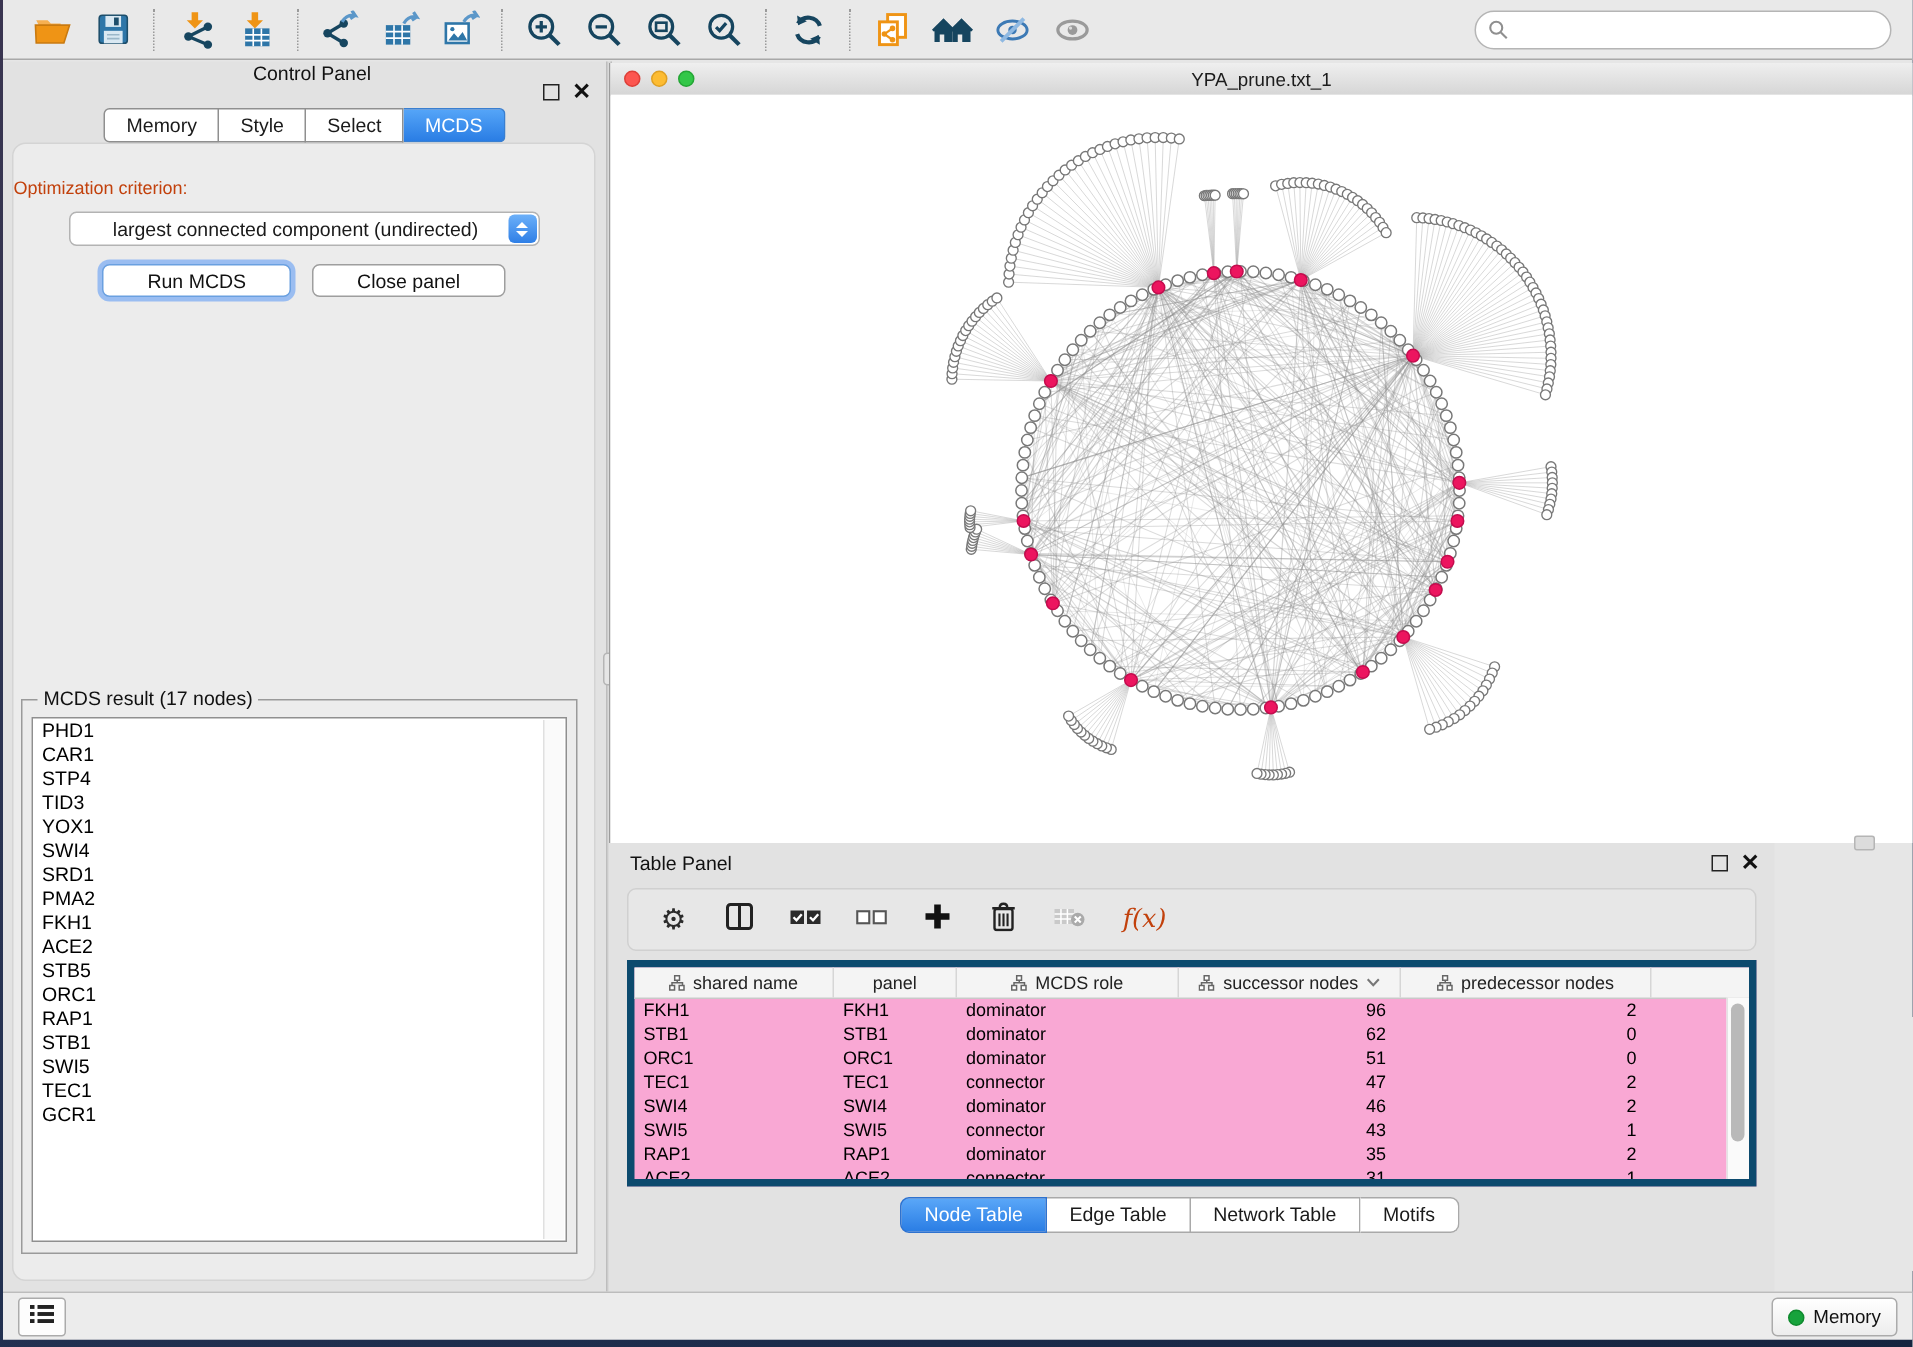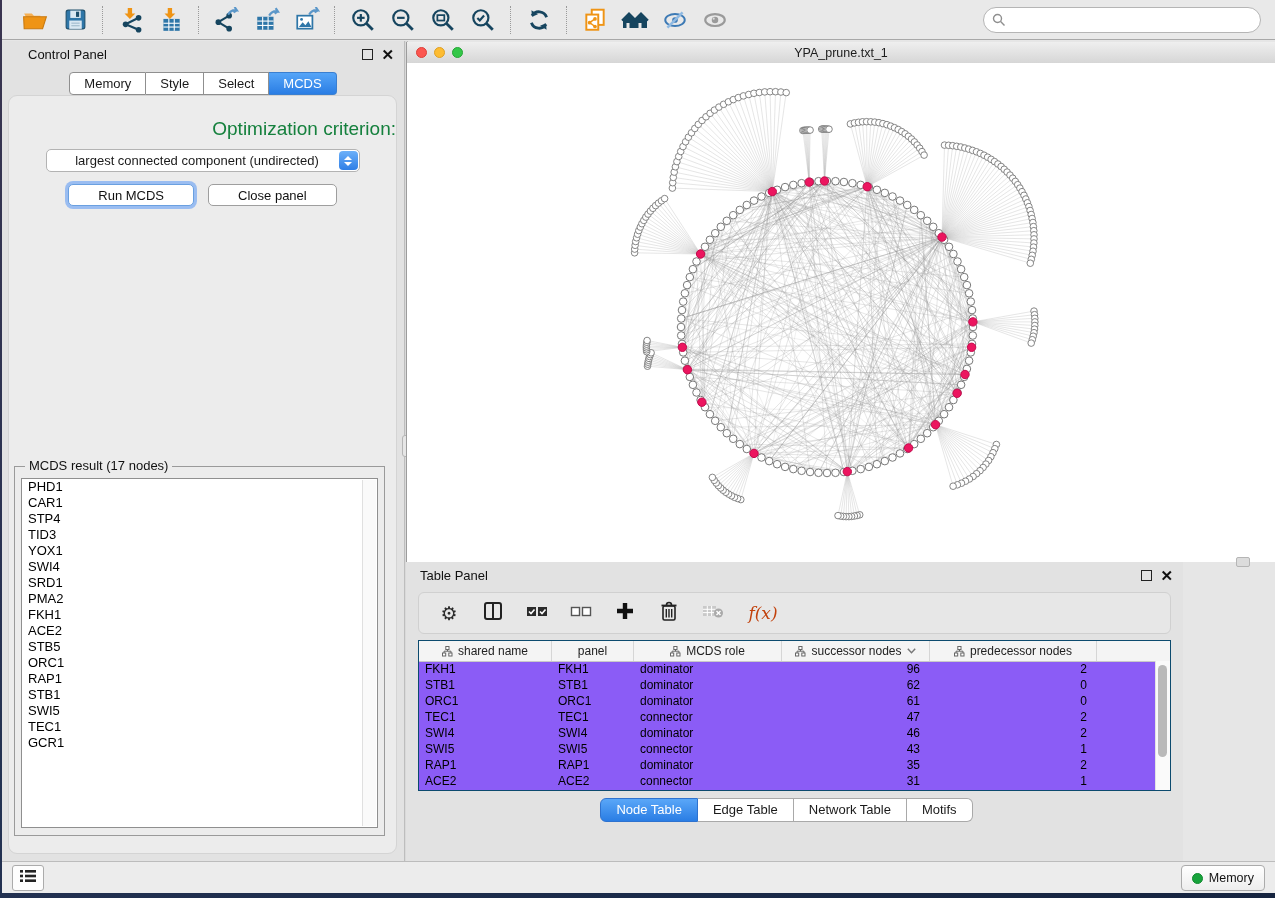--- a/index.html
+++ b/index.html
@@ -18,34 +18,34 @@
   .tb-sep{width:1px;height:28px;border-left:1px dotted #9a9a9a;margin:0 2px;}
   .tb-btn{width:34px;height:32px;display:flex;align-items:center;justify-content:center;border-radius:4px;cursor:default;}
   .tb-btn svg{display:block;}
   .search-wrap{margin-left:auto;margin-right:6px;position:relative;}
   .search-input{width:278px;height:26px;border:1px solid #b5b5b5;border-radius:13px;background:#fff;
     padding:0 10px 0 28px;font-size:13px;font-family:"Liberation Sans",sans-serif;outline:none;box-sizing:border-box;}
   .search-icon{position:absolute;left:9px;top:6px;}
 
   
   .control-panel{position:absolute;left:0;top:41px;width:402px;bottom:31px;background:#e2e2e2;}
-  .cp-header{position:absolute;left:16px;top:0;right:0;height:26px;display:flex;align-items:center;}
+  .cp-header{position:absolute;left:0;top:0;right:0;height:26px;display:flex;align-items:center;flex-direction:column;}
   .panel-title{font-size:13px;color:#111;padding-left:10px;}
   .panel-winbtns{margin-left:auto;display:flex;align-items:center;gap:8px;padding-right:10px;}
   .float-box{width:9px;height:9px;border:1.5px solid #222;display:inline-block;}
   .close-x{font-size:15px;font-weight:bold;color:#111;line-height:9px;}
   .cp-tabs{position:absolute;left:0;top:31px;width:100%;display:flex;justify-content:center;z-index:3;}
   .tab{height:21px;line-height:21px;padding:0 14px;font-size:13px;background:#fff;border:1px solid #8f8f8f;
     border-left-width:0;cursor:default;}
   .tab:first-child{border-left-width:1px;border-radius:4px 0 0 4px;}
   .tab:last-child{border-radius:0 4px 4px 0;}
   .tab.active{background:linear-gradient(#55a5f8,#2a7de4);color:#fff;border-color:#3a7fd0;}
   .cp-panel{position:absolute;left:6px;right:7px;top:54px;bottom:8px;background:#ececec;
     border:1px solid #d4d4d4;border-radius:9px;}
-  .opt-label{margin-top:22px;text-align:right;font-size:19px;color:#15803d;}
+  .opt-label{margin-top:22px;text-align:left;font-size:12px;color:#c2410c;}
   .combo{position:relative;margin:9px auto 0;width:314px;height:23px;background:#fff;border:1px solid #b3b3b3;
     border-radius:5px;box-sizing:border-box;display:flex;align-items:center;cursor:default;}
   .combo-text{flex:1;font-size:13px;padding-left:9px;white-space:nowrap;overflow:hidden;text-align:center;}
   .combo-stepper{width:19px;height:19px;margin-right:1px;border-radius:4px;background:linear-gradient(#6cb0f9,#2f7fe6);
     display:flex;flex-direction:column;align-items:center;justify-content:center;gap:2px;}
   .tri-up{width:0;height:0;border-left:4px solid transparent;border-right:4px solid transparent;border-bottom:4px solid #fff;}
   .tri-dn{width:0;height:0;border-left:4px solid transparent;border-right:4px solid transparent;border-top:4px solid #fff;}
   .btn-row{display:flex;justify-content:center;gap:14px;margin-top:12px;}
   .push-btn{height:22px;padding:0 29px;background:#fff;border:1px solid #9e9e9e;border-radius:5px;
     font-size:13px;font-family:"Liberation Sans",sans-serif;color:#111;cursor:default;}
@@ -77,21 +77,21 @@
   .net-canvas{position:absolute;left:0;top:21px;right:0;bottom:0;background:#fff;}
 
   
   .table-panel{position:absolute;left:404px;top:562px;width:777px;bottom:31px;background:#e2e2e2;}
   .tp-header{position:absolute;left:0;top:0;right:0;height:26px;display:flex;align-items:center;}
   .tp-toolbar{position:absolute;left:12px;right:12px;top:30px;height:42px;background:#e7e7e7;
     border:1px solid #d0d0d0;border-radius:6px;display:flex;align-items:center;gap:20px;padding-left:18px;box-sizing:border-box;}
   .tpi{display:flex;align-items:center;justify-content:center;width:24px;height:24px;}
   .gear-glyph{font-size:19px;color:#2b2b2b;line-height:1;}
   .fx-glyph{font-family:"DejaVu Serif",serif;font-style:italic;font-size:17px;color:#c2410c;}
-  .table-wrap{position:absolute;left:12px;right:12px;top:78px;bottom:71px;background:#8b5cf6;border:1px solid #0c4a6e;box-sizing:border-box;}
+  .table-wrap{position:absolute;left:12px;right:12px;top:78px;bottom:71px;background:#f9a8d4;border:5px solid #0c4a6e;box-sizing:border-box;}
   .thead{display:flex;height:20px;background:#f4f4f4;border-bottom:1px solid #c9c9c9;}
   .th{display:flex;align-items:center;justify-content:center;gap:5px;font-size:12px;color:#222;
     border-right:1px solid #d6d6d6;box-sizing:border-box;position:relative;}
   .tbody{position:absolute;left:0;right:14px;top:20px;bottom:0;overflow:hidden;}
   .tr{display:flex;height:16px;align-items:center;}
   .td{font-size:12px;color:#000;box-sizing:border-box;padding:0 6px;white-space:nowrap;}
   .td.num{text-align:right;padding-right:10px;}
   .tscroll{position:absolute;right:0;top:20px;bottom:0;width:14px;background:#fafafa;border-left:1px solid #e3e3e3;}
   .tthumb{position:absolute;left:2px;top:4px;width:9px;height:92px;background:#b9b9b9;border-radius:5px;}
   .table-tabs{position:absolute;left:0;right:16px;bottom:40px;display:flex;justify-content:center;}
@@ -1411,21 +1411,21 @@
             <div class="td" style="width: 133px; box-sizing: border-box;">STB1</div>
             <div class="td" style="width: 82px; box-sizing: border-box;">STB1</div>
             <div class="td" style="width: 148px; box-sizing: border-box;">dominator</div>
             <div class="td num" style="width: 148px; box-sizing: border-box;">62</div>
             <div class="td num" style="width: 167px; box-sizing: border-box;">0</div>
           </div>
           <div class="tr">
             <div class="td" style="width: 133px; box-sizing: border-box;">ORC1</div>
             <div class="td" style="width: 82px; box-sizing: border-box;">ORC1</div>
             <div class="td" style="width: 148px; box-sizing: border-box;">dominator</div>
-            <div class="td num" style="width: 148px; box-sizing: border-box;">61</div>
+            <div class="td num" style="width: 148px; box-sizing: border-box;">51</div>
             <div class="td num" style="width: 167px; box-sizing: border-box;">0</div>
           </div>
           <div class="tr">
             <div class="td" style="width: 133px; box-sizing: border-box;">TEC1</div>
             <div class="td" style="width: 82px; box-sizing: border-box;">TEC1</div>
             <div class="td" style="width: 148px; box-sizing: border-box;">connector</div>
             <div class="td num" style="width: 148px; box-sizing: border-box;">47</div>
             <div class="td num" style="width: 167px; box-sizing: border-box;">2</div>
           </div>
           <div class="tr">

